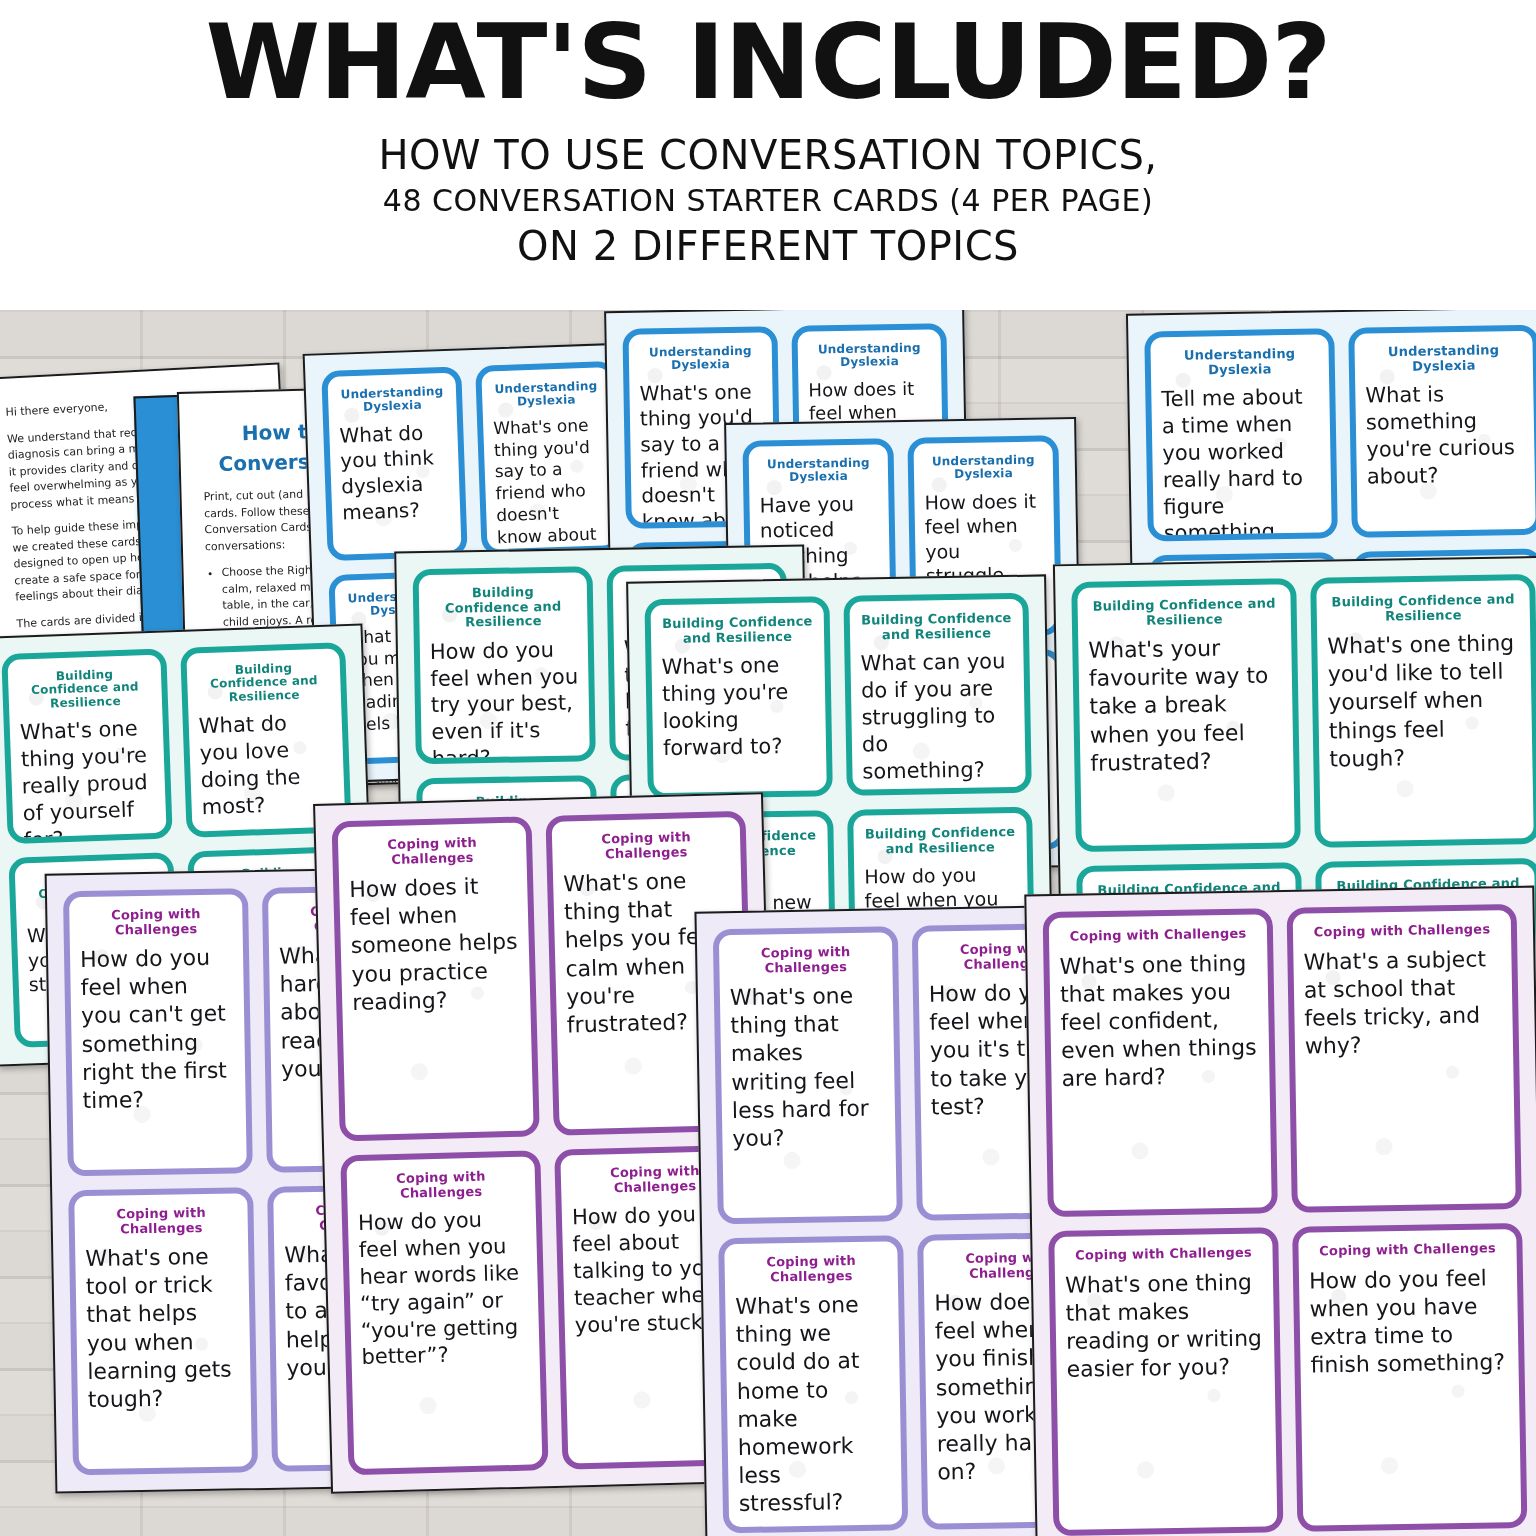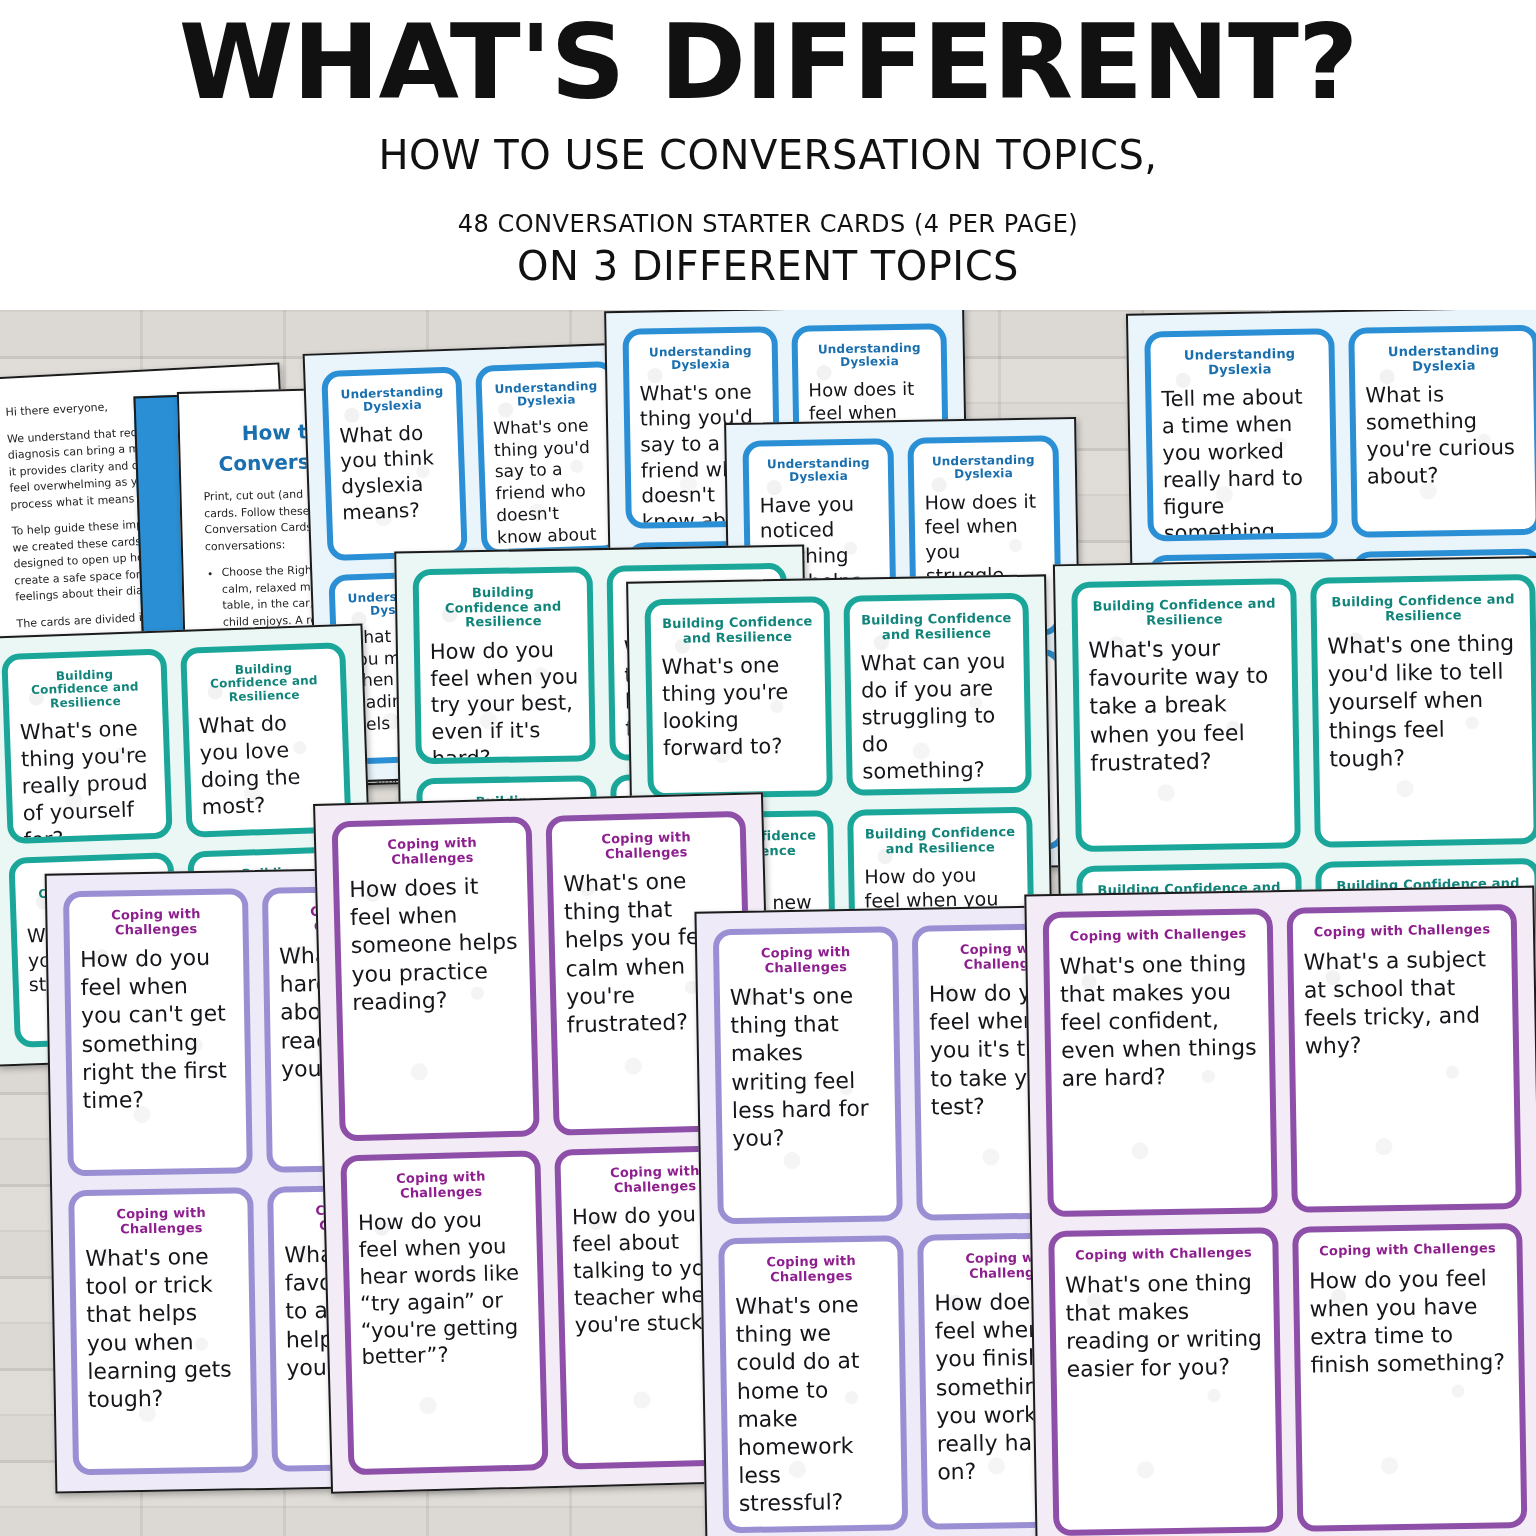--- a/index.html
+++ b/index.html
@@ -24,21 +24,21 @@
     line-height:1.05;
   }
   .subtitle{
     font-family:"DejaVu Sans", sans-serif;
     font-size:40px;
     color:#111111;
     line-height:1.3;
     margin-top:12px;
     letter-spacing:0.5px;
   }
-  .subtitle .small{font-size:24px;margin-top:28px;}
+  .subtitle .small{font-size:30px;}
 
   
   .stage{
     position:absolute;left:0;top:310px;width:1536px;height:1226px;
     overflow:hidden;
     background:
       repeating-linear-gradient(180deg,
         #cfcac4 0px,#cfcac4 2px,
         #d8d4cf 2px,#d8d4cf 46px,
         #c4bfb9 46px,#c4bfb9 49px,
@@ -128,25 +128,25 @@
   .doc h3{font-size:20px;color:#1a6fae;text-align:center;margin:0 0 10px 0;}
   .doc p{margin:0 0 10px 0;}
   .doc ul{margin:0;padding-left:16px;}
   .doc li{margin-bottom:8px;}
   .docblue{background:#2a8fd4;}
 </style>
 </head>
 <body>
 
 <div class="header">
-  <div class="title">WHAT'S DIFFERENT?</div>
+  <div class="title">WHAT'S INCLUDED?</div>
   <div class="subtitle">
     <div>HOW TO USE CONVERSATION TOPICS,</div>
     <div class="small">48 CONVERSATION STARTER CARDS (4 PER PAGE)</div>
-    <div>ON 3 DIFFERENT TOPICS</div>
+    <div>ON 2 DIFFERENT TOPICS</div>
   </div>
 </div>
 
 <div class="stage">
 
   <div class="doc" style="left:-10px;top:60px;width:300px;height:400px;transform:rotate(-3deg);">
     <p>Hi there everyone,</p>
     <p>We understand that receiving a dyslexia diagnosis can bring a mix of emotions. While it provides clarity and direction, it can also feel overwhelming as you and your child process what it means for them.</p>
     <p>To help guide these important conversations, we created these cards. These cards are designed to open up honest dialogue and create a safe space for your child to share feelings about their diagnosis.</p>
     <p>The cards are divided into three topics:</p>

